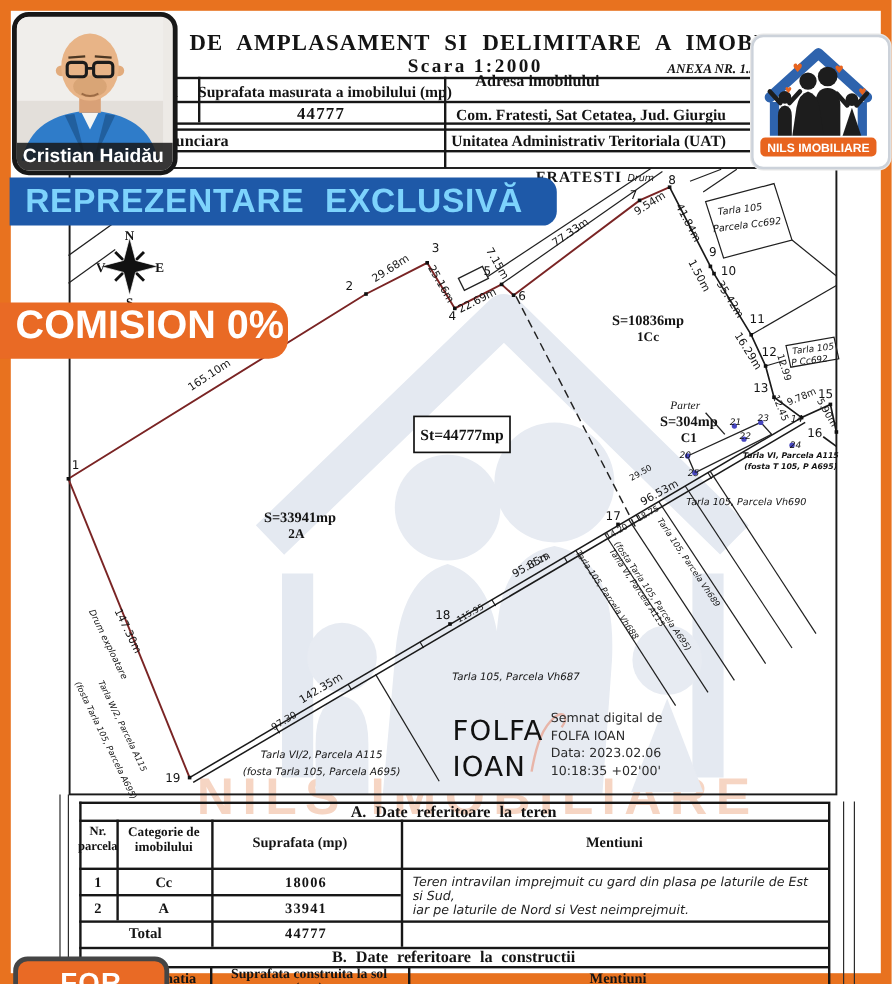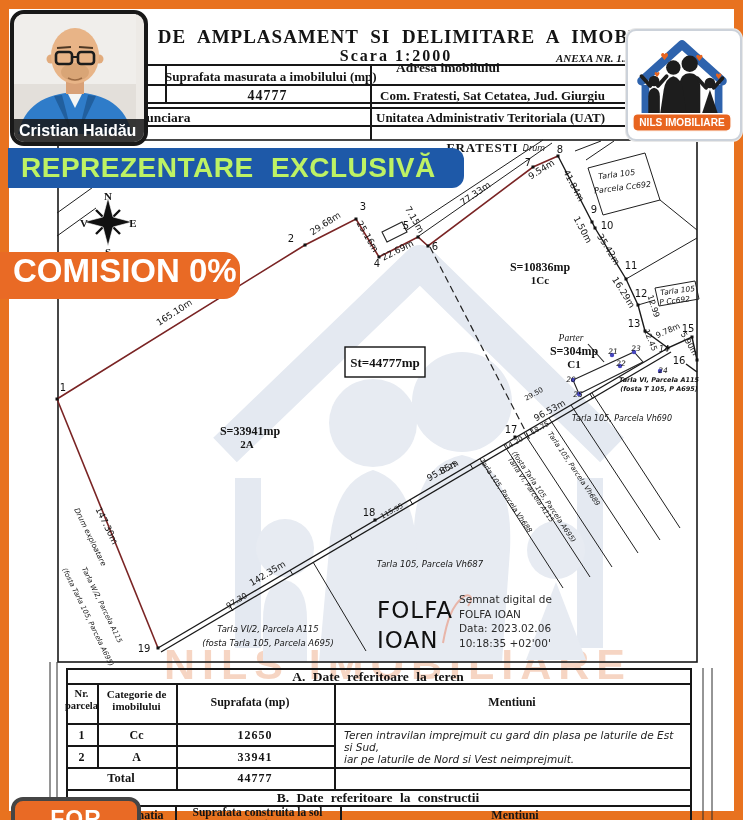--- a/index.html
+++ b/index.html
@@ -10,21 +10,21 @@
   .vline{position:absolute;width:1.5px;background:#171717;}
   .doc{font-family:"Liberation Serif",serif;font-weight:bold;color:#141414;}
   .tc{position:absolute;text-align:center;font-family:"Liberation Serif",serif;font-weight:bold;color:#141414;}
   #map-svg{position:absolute;left:0;top:0;width:743px;height:820px;pointer-events:none;z-index:3;}
   #wm-text{position:absolute;left:158px;top:640px;width:480px;text-align:center;
     font-family:"Liberation Sans",sans-serif;font-weight:bold;font-size:43px;letter-spacing:7px;
     color:#e06a2b;opacity:.28;z-index:2;}
   .z4{z-index:4;}
   #banner-blue{position:absolute;left:8px;top:148px;width:456px;height:40px;background:var(--banner_blue,#1E59A8);
     border-radius:0 12px 12px 0;z-index:5;display:flex;align-items:center;}
-  #banner-blue span{color:#bef264;font-family:"Liberation Sans",sans-serif;font-weight:bold;font-size:28px;
+  #banner-blue span{color:#7dd3fc;font-family:"Liberation Sans",sans-serif;font-weight:bold;font-size:28px;
     padding-left:13px;letter-spacing:.5px;word-spacing:9px;white-space:nowrap;}
   #banner-orange{position:absolute;left:0;top:252px;width:240px;height:47px;background:var(--banner_orange,#E96A25);
     border-radius:0 16px 16px 0;z-index:5;display:flex;}
   #banner-orange span{color:#fff;font-family:"Liberation Sans",sans-serif;font-weight:bold;font-size:33px;padding-left:13px;white-space:nowrap;}
   #photo-card{position:absolute;left:10px;top:10px;width:130px;height:128px;border:4px solid #181818;border-radius:14px;
     overflow:hidden;background:#edeae6;z-index:6;}
   #name-bar{position:absolute;left:0;right:0;bottom:0;height:23px;background:rgba(24,24,24,.86);color:#fff;
     font-family:"Liberation Sans",sans-serif;font-weight:bold;font-size:16px;line-height:23px;padding-left:5px;white-space:nowrap;}
   #logo-card{position:absolute;left:626px;top:29px;width:112px;height:108px;background:#fff;border:2px solid #ccd2da;
     border-radius:10px;z-index:6;box-shadow:0 0 0 1px #e8e8e8;}
@@ -345,21 +345,21 @@
 <div class="tc z4" style="left:66px;top:669px;width:624px;font-size:13.5px;word-spacing:4px;font-family:Liberation Serif, serif;">A. Date referitoare la teren</div>
 <div class="tc z4" style="left:66px;top:688px;width:31px;font-size:10.5px;">Nr.</div>
 <div class="tc z4" style="left:64px;top:700px;width:35px;font-size:10.5px;">parcela</div>
 <div class="tc z4" style="left:97px;top:688px;width:79px;font-size:11px;">Categorie de</div>
 <div class="tc z4" style="left:97px;top:700px;width:79px;font-size:11px;">imobilului</div>
 <div class="tc z4" style="left:176px;top:695px;width:148px;font-size:12px;">Suprafata (mp)</div>
 <div class="tc z4" style="left:334px;top:695px;width:356px;font-size:12px;">Mentiuni</div>
 
 <div class="tc z4" style="left:66px;top:728px;width:31px;font-size:12px;">1</div>
 <div class="tc z4" style="left:97px;top:728px;width:79px;font-size:12px;">Cc</div>
-<div class="tc z4" style="left:176px;top:728px;width:158px;font-size:12px;letter-spacing:1px;">12650</div>
+<div class="tc z4" style="left:176px;top:728px;width:158px;font-size:12px;letter-spacing:1px;">18006</div>
 <div class="tc z4" style="left:66px;top:750px;width:31px;font-size:12px;">2</div>
 <div class="tc z4" style="left:97px;top:750px;width:79px;font-size:12px;">A</div>
 <div class="tc z4" style="left:176px;top:750px;width:158px;font-size:12px;letter-spacing:1px;">33941</div>
 <div class="tc z4" style="left:66px;top:771px;width:110px;font-size:12.5px;">Total</div>
 <div class="tc z4" style="left:176px;top:771px;width:158px;font-size:12px;letter-spacing:1px;">44777</div>
 <div class="ment" style="top:729px;">Teren intravilan imprejmuit cu gard din plasa pe laturile de Est si Sud,</div>
 <div class="ment" style="top:753px;">iar pe laturile de Nord si Vest neimprejmuit.</div>
 
 <div class="tc z4" style="left:66px;top:790px;width:624px;font-size:13.5px;word-spacing:4px;">B. Date referitoare la constructii</div>
 <div class="tc z4" style="left:100px;top:808px;width:75px;font-size:12px;">Destinatia</div>

